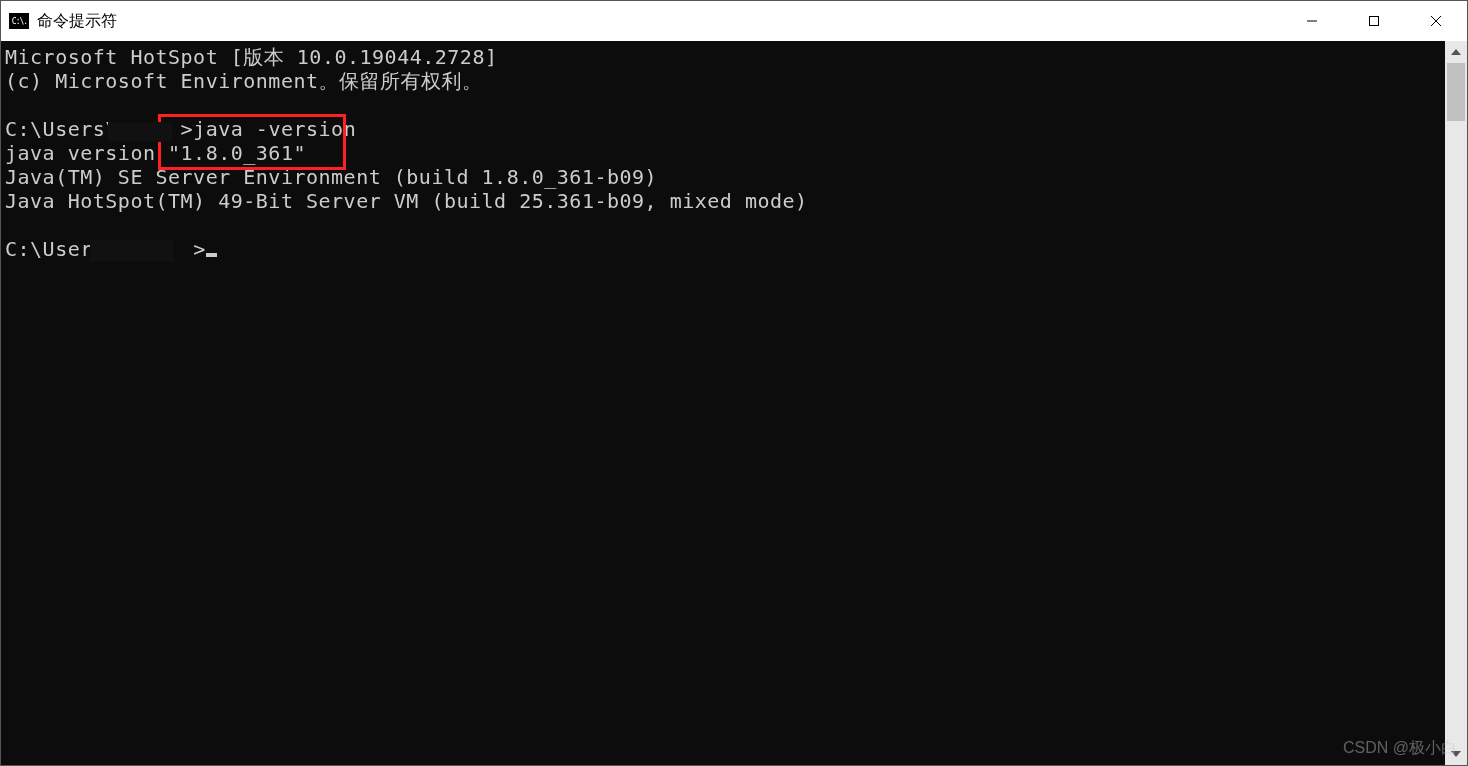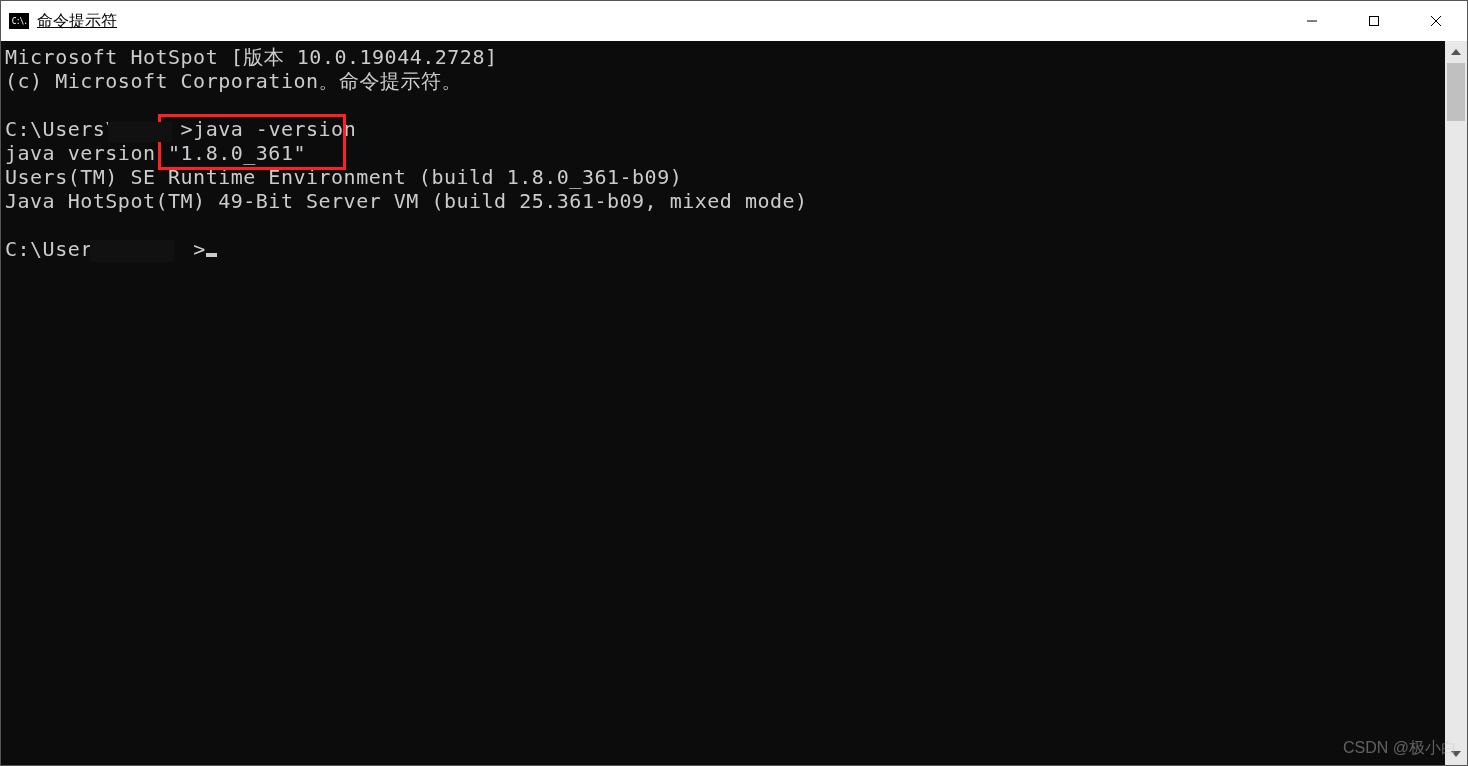--- a/index.html
+++ b/index.html
@@ -41,21 +41,20 @@
       align-items: center;
       justify-content: center;
       color: #fff;
       font-size: 8px;
       font-family: monospace;
       letter-spacing: -1px;
       padding-left: 1px;
     }
     .titlebar-title {
       flex: 0 0 auto;
-      text-decoration: underline;
     }
     .titlebar-spacer {
       flex: 1;
     }
     .titlebar-controls {
       display: flex;
       height: 100%;
     }
     .titlebar-btn {
       width: 62px;
@@ -172,25 +171,25 @@
         <svg width="12" height="12" viewBox="0 0 12 12">
             <line x1="1" y1="1" x2="11" y2="11"></line>
             <line x1="11" y1="1" x2="1" y2="11"></line>
           </svg>
       </button>
     </div>
   </div>
 
   <div class="terminal-wrapper">
     <div class="terminal"><span>Microsoft HotSpot [版本 10.0.19044.2728]</span>
-<span>(c) Microsoft Corporation。命令提示符。</span>
+<span>(c) Microsoft Environment。保留所有权利。</span>
 
 <span>C:\Users\</span>     <span>&gt;java -version</span>
 <span>java version "1.8.0_361"</span>
-<span>Users(TM) SE Runtime Environment (build 1.8.0_361-b09)</span>
+<span>Java(TM) SE Server Environment (build 1.8.0_361-b09)</span>
 <span>Java HotSpot(TM) 49-Bit Server VM (build 25.361-b09, mixed mode)</span>
 
 <span>C:\Users</span>       <span>&gt;</span><span class="cursor"></span>
 </div>
     <div class="scrollbar">
       <div class="scrollbar-arrow up">
         <svg width="10" height="6" viewBox="0 0 10 6">
             <path d="M0 6 L5 0 L10 6 Z"></path>
           </svg>
       </div>

